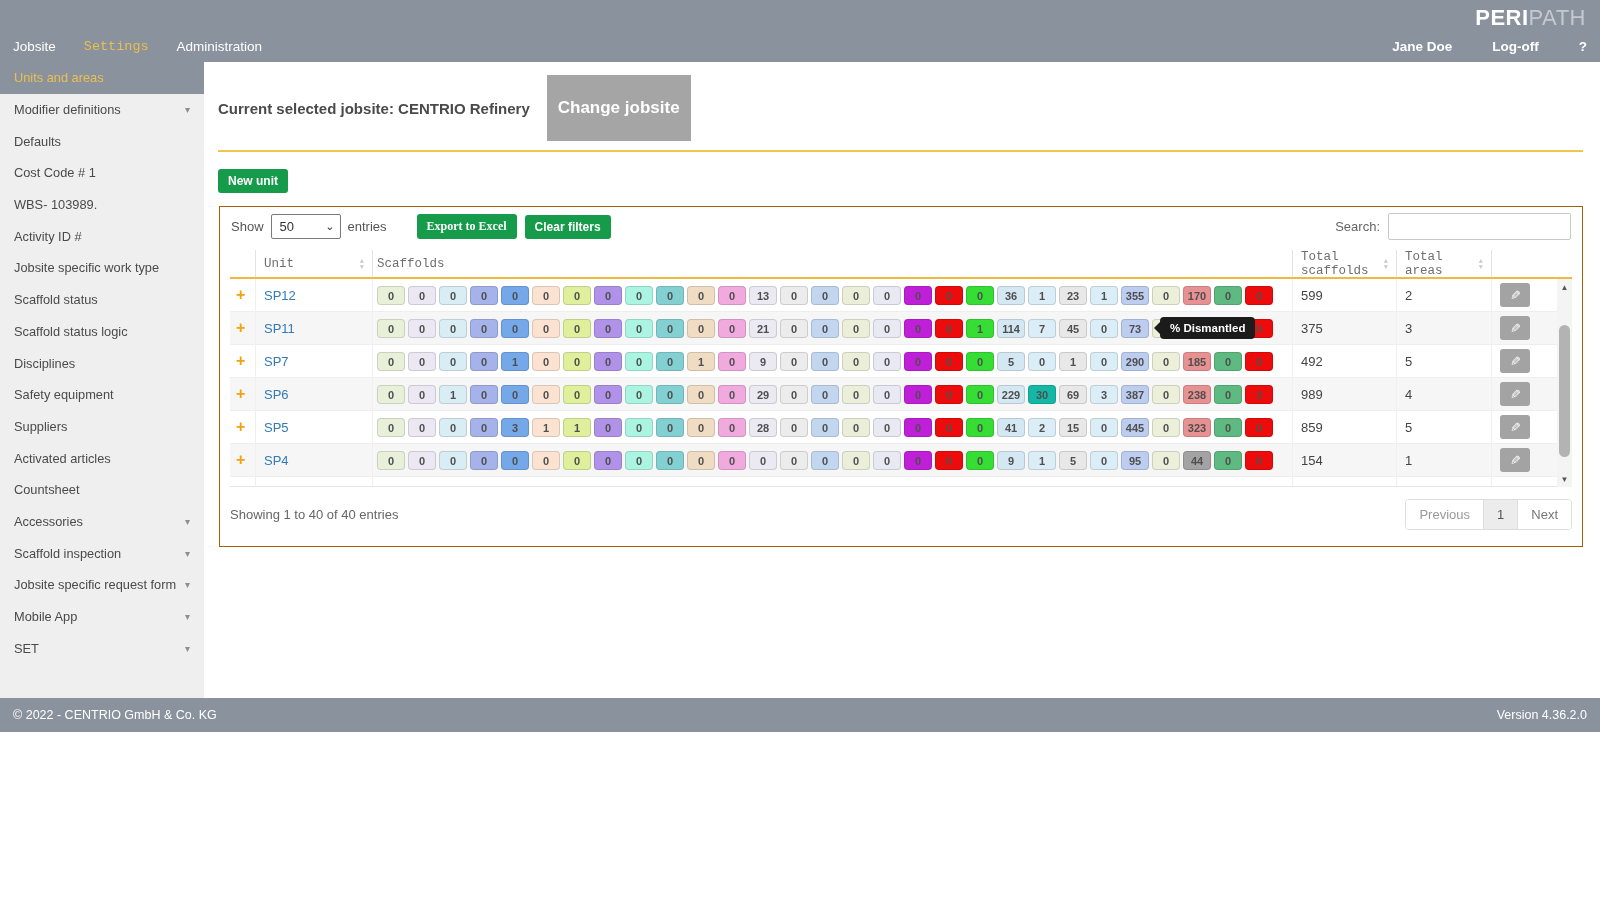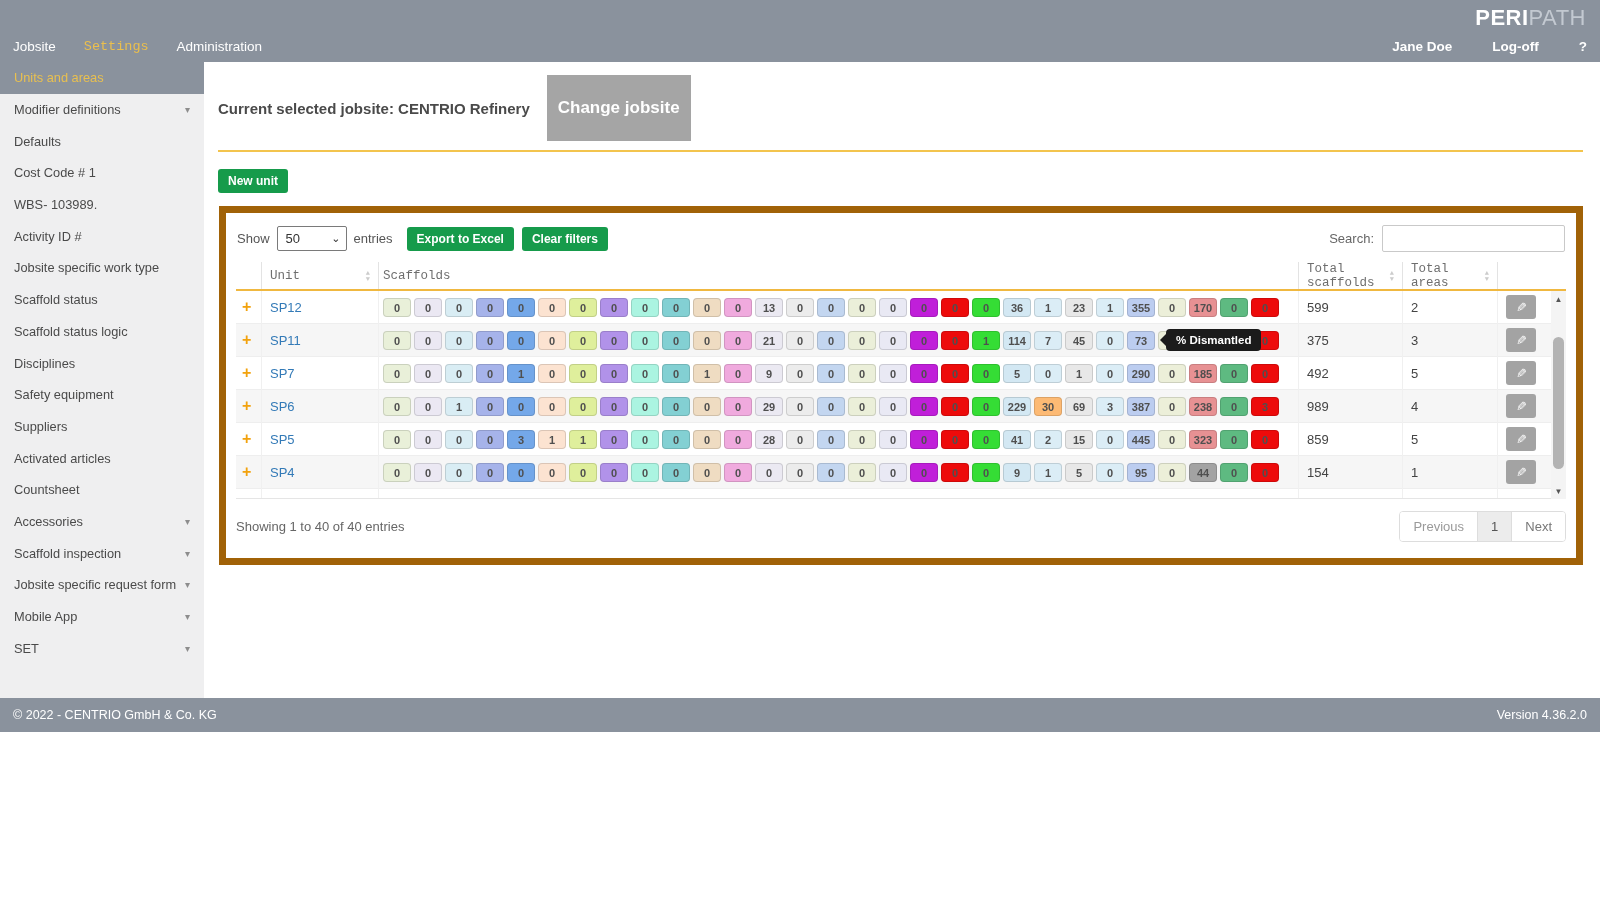--- a/index.html
+++ b/index.html
@@ -31,28 +31,28 @@
   .page-head{display:flex;align-items:center;margin:13px 17px 0 14px;gap:17px;}
   .page-title{font-size:15px;color:#4a4a4a;font-weight:600;}
   .btn-gray{background:#a5a5a5;color:#fff;border:none;border-radius:0;
     font-size:17px;font-weight:600;padding:23px 11px;cursor:pointer;font-family:inherit;}
   .gold-rule{border:none;border-top:2px solid #f3c44d;margin:9px 17px 0 14px;}
   .btn-green{background:#169b4b;color:#fff;border:none;border-radius:3px;
     font-size:12px;font-weight:700;padding:5px 10px;cursor:pointer;font-family:inherit;}
   .newunit-row{margin:17px 17px 0 14px;}
 
   
-  .panel{margin:13px 17px 0 15px;border:7px solid #a16207;padding:9px 10px 16px 10px;}
+  .panel{margin:13px 17px 0 15px;border:1px solid #a16207;padding:3px 10px 16px 10px;}
   .controls{display:flex;align-items:center;font-size:13px;color:#555;margin:3px 1px 10px 1px;}
   .select-box{display:inline-flex;align-items:center;justify-content:space-between;
     width:70px;height:25px;border:1px solid #7a7a7a;border-radius:2px;background:#fff;
     padding:0 5px 0 8px;margin:0 7px;cursor:pointer;font-size:13px;color:#333;}
   .select-box .chev{font-size:11px;color:#333;}
   .controls .btn-green{margin-left:8px;}
-  .controls .export{margin-left:14px;}
+  .controls .export{margin-left:30px;font-family:Liberation Serif, serif;}
   .search-wrap{margin-left:auto;display:flex;align-items:center;gap:8px;color:#666;}
   .search-input{width:183px;height:27px;border:1px solid #c9c9c9;border-radius:2px;
     padding:0 6px;font-size:13px;font-family:inherit;}
 
   
   .table-wrap{position:relative;}
   .thead{display:flex;align-items:center;height:27px;font-size:12.5px;color:#6e6e6e;font-family:Liberation Mono, monospace;}
   .cell{flex:0 0 auto;padding:0 8px;display:flex;align-items:center;height:100%;}
   .c-expand{width:25px;padding:0 6px;}
   .c-unit{width:117px;}
@@ -436,21 +436,21 @@
                   <span class="badge" style="background: rgb(240, 170, 222);">0</span>
                   <span class="badge" style="background: rgb(235, 233, 242);">29</span>
                   <span class="badge" style="background: rgb(236, 236, 236);">0</span>
                   <span class="badge" style="background: rgb(195, 214, 240);">0</span>
                   <span class="badge" style="background: rgb(235, 239, 217);">0</span>
                   <span class="badge" style="background: rgb(233, 233, 244);">0</span>
                   <span class="badge" style="background: rgb(192, 31, 217);">0</span>
                   <span class="badge" style="background: rgb(237, 11, 11);">0</span>
                   <span class="badge" style="background: rgb(53, 221, 53);">0</span>
                   <span class="badge" style="background: rgb(211, 232, 243);">229</span>
-                  <span class="badge" style="background: #fdba74;">30</span>
+                  <span class="badge" style="background: #14b8a6;">30</span>
                   <span class="badge" style="background: rgb(232, 232, 232);">69</span>
                   <span class="badge" style="background: rgb(219, 237, 246);">3</span>
                   <span class="badge" style="background: rgb(188, 205, 240);">387</span>
                   <span class="badge" style="background: rgb(236, 239, 217);">0</span>
                   <span class="badge" style="background: rgb(231, 145, 147);">238</span>
                   <span class="badge" style="background: rgb(94, 186, 129);">0</span>
                   <span class="badge" style="background: rgb(237, 11, 11);">3</span>
                 </div>
               </div>
               <div class="cell c-tscaff">

